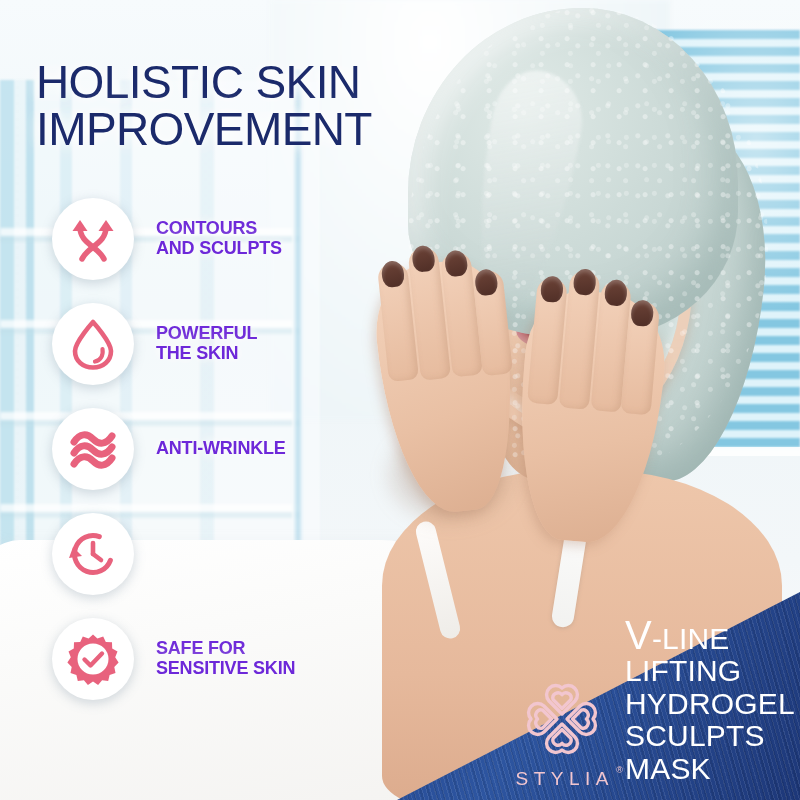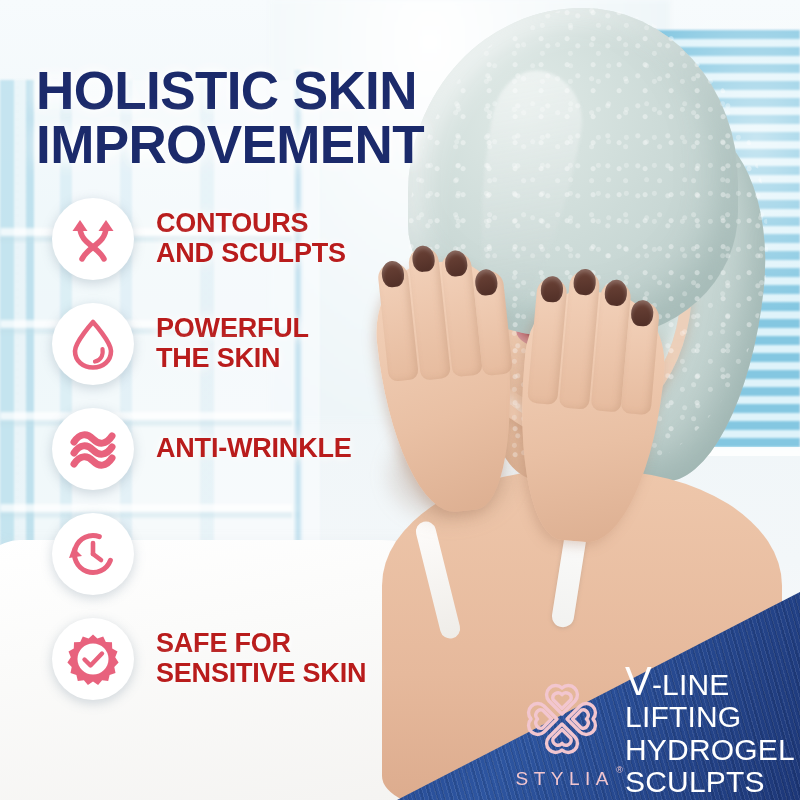--- a/index.html
+++ b/index.html
@@ -306,22 +306,22 @@
     background: rgba(150,118,96,.22);
     filter: blur(10px);
   }
 
   
   .headline {
     position: absolute;
     left: 36px; top: 28px;
     width: 440px;
     color: #1b2a6b;
-    font-weight: 700;
-    font-size: 53px;
+    font-weight: 400;
+    font-size: 46px;
     line-height: 1.02;
     letter-spacing: -0.6px;
     text-shadow:
       0 0 10px rgba(255,255,255,.95), 0 0 18px rgba(255,255,255,.9),
       0 0 26px rgba(255,255,255,.75);
   }
   .headline .l2 { display: block; }
 
   
   .features {
@@ -340,23 +340,23 @@
     border-radius: 50%;
     background: #ffffff;
     box-shadow: 0 3px 12px rgba(95,120,140,.28);
     display: flex;
     align-items: center;
     justify-content: center;
   }
   .feat-badge svg { display: block; }
   .feat-label {
     margin-left: 22px;
-    color: #b91c1c;
+    color: #6d28d9;
     font-weight: 700;
-    font-size: 27px;
+    font-size: 18px;
     line-height: 1.09;
     letter-spacing: -0.2px;
     text-shadow:
       0 0 8px rgba(255,255,255,.98), 0 0 15px rgba(255,255,255,.92),
       0 0 24px rgba(255,255,255,.7);
   }
   .feat-label span { display: block; white-space: nowrap; }
 
   
   .banner {
@@ -401,21 +401,21 @@
     position: absolute;
     left: 625px; top: 617px;
     color: #ffffff;
     font-size: 30px;
     line-height: 1.08;
     font-weight: 400;
     letter-spacing: .2px;
   }
   .product-name span { display: block; }
   .product-name .v-big { font-size: 40px; line-height: .9; }
-  .product-name .line1 { display: block; margin-top: 46px; }
+  .product-name .line1 { display: block; }
 </style>
 </head>
 <body>
 
 <div id="poster">
 
   <div class="photo-layer">
     <div class="bg-base"></div>
     <div class="wall-wash"></div>
     <div class="window-blinds"></div>

